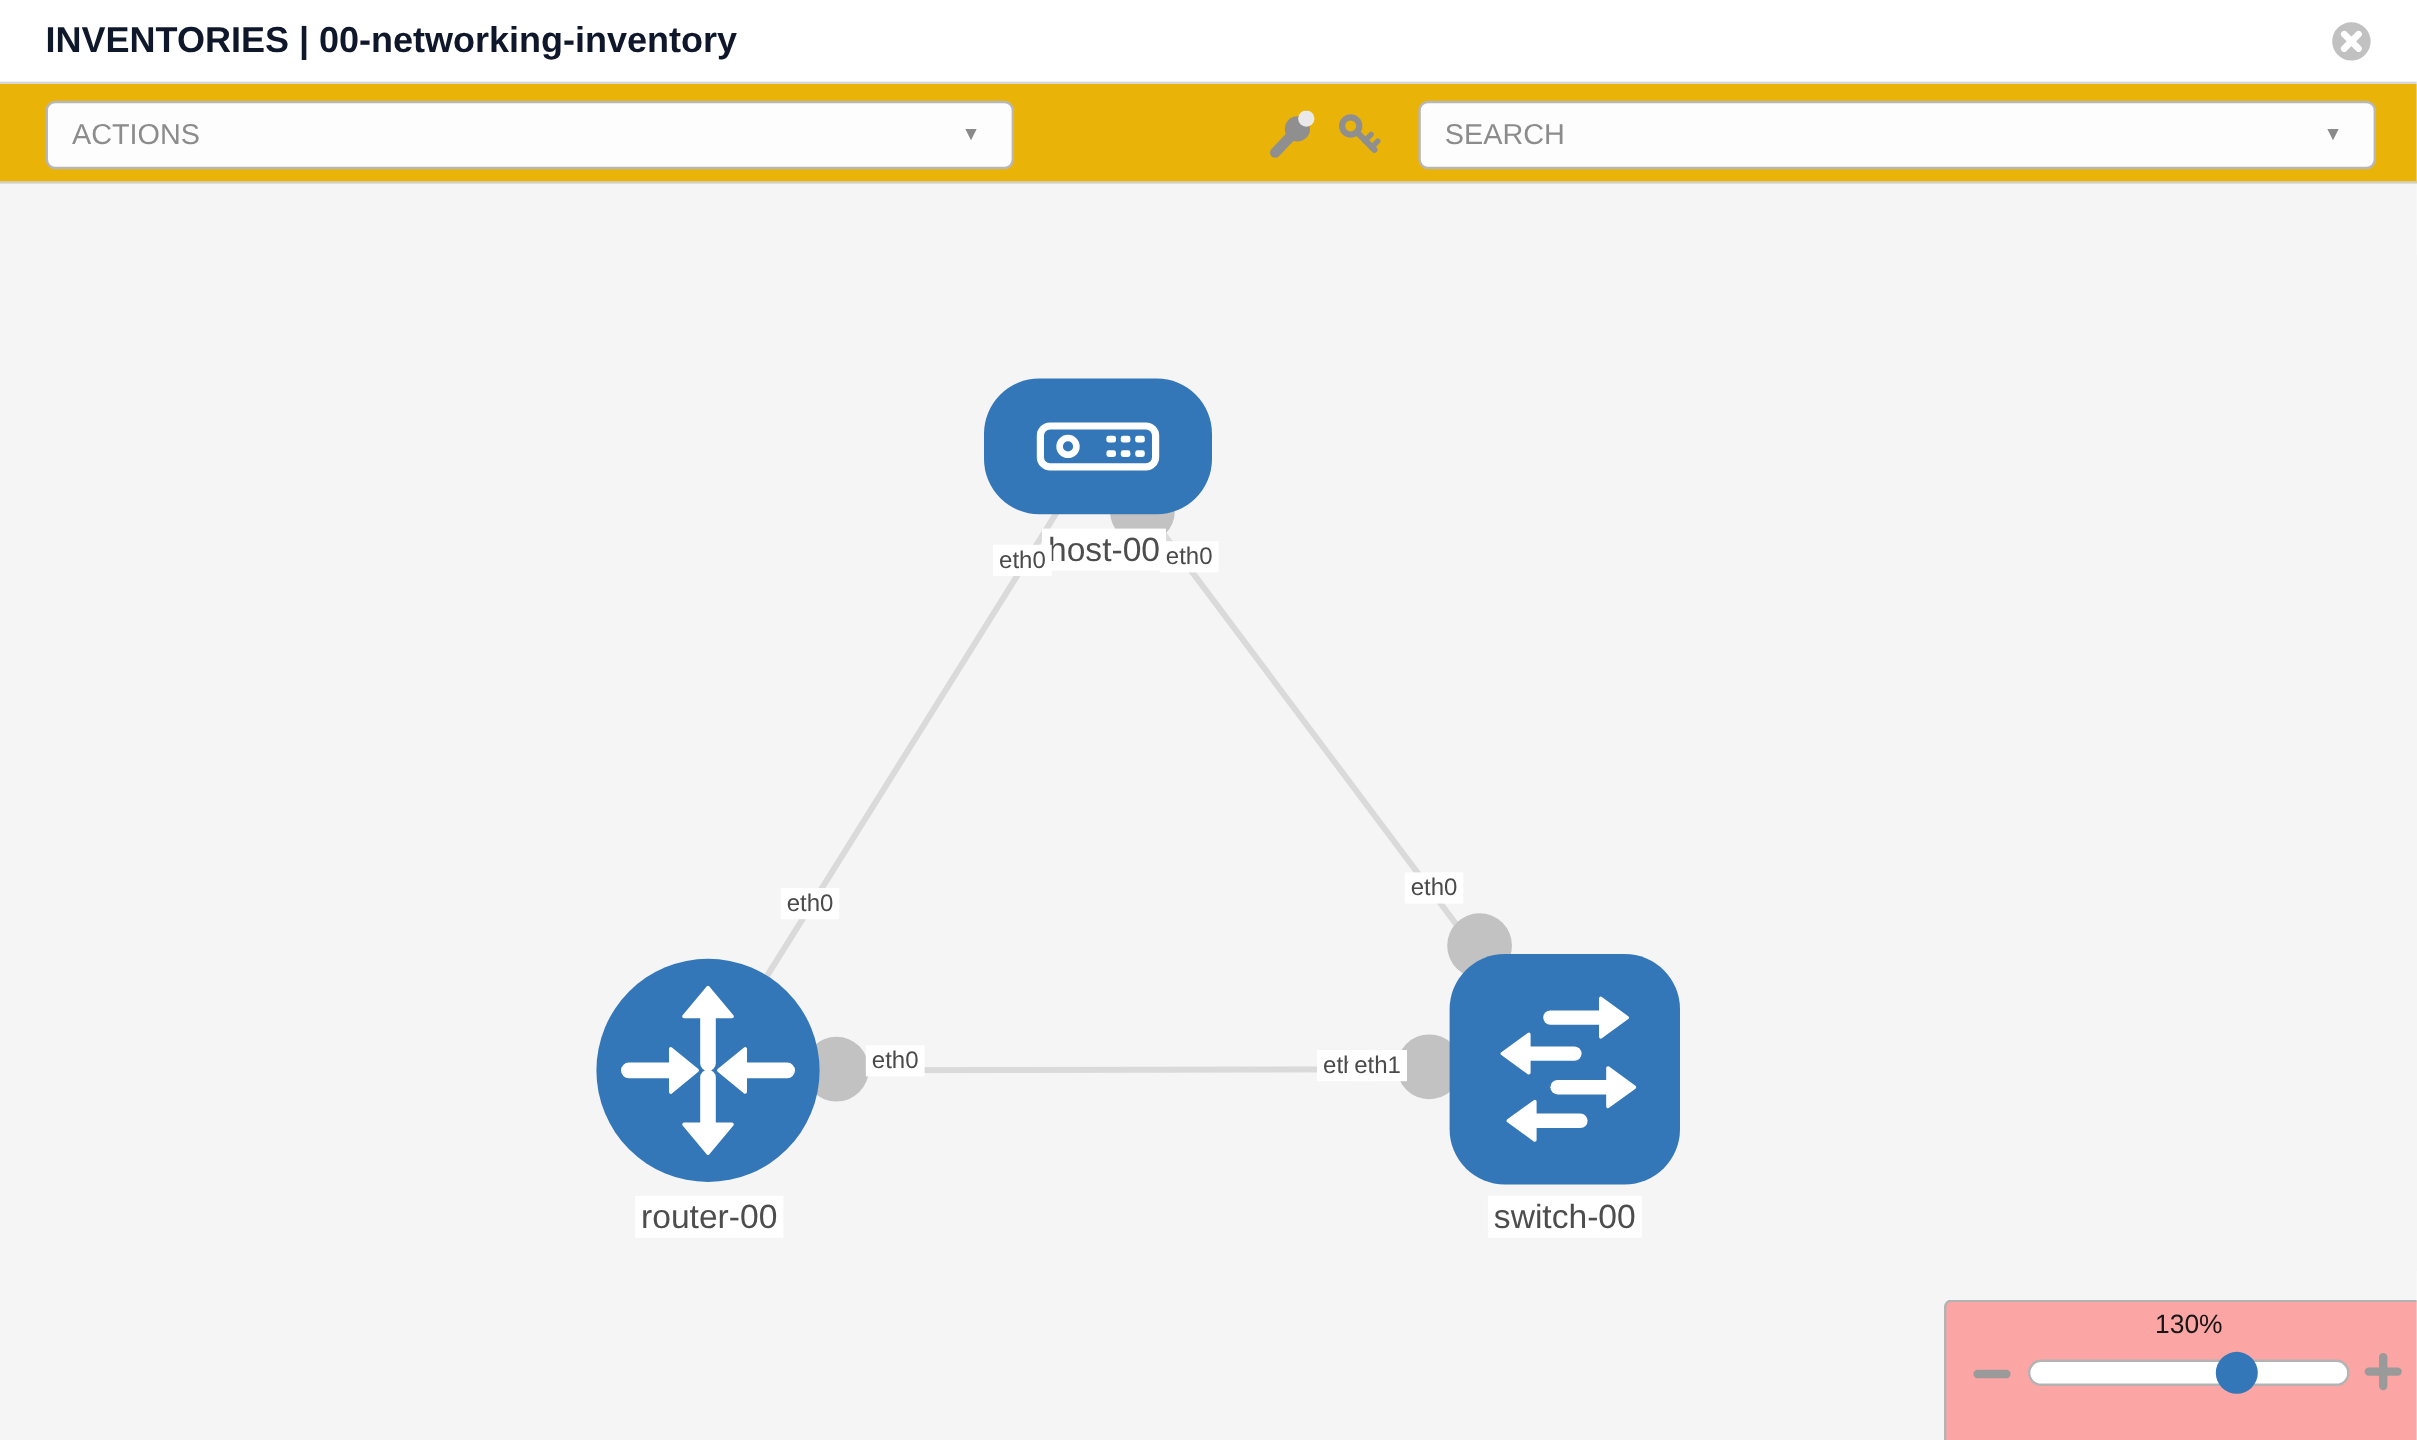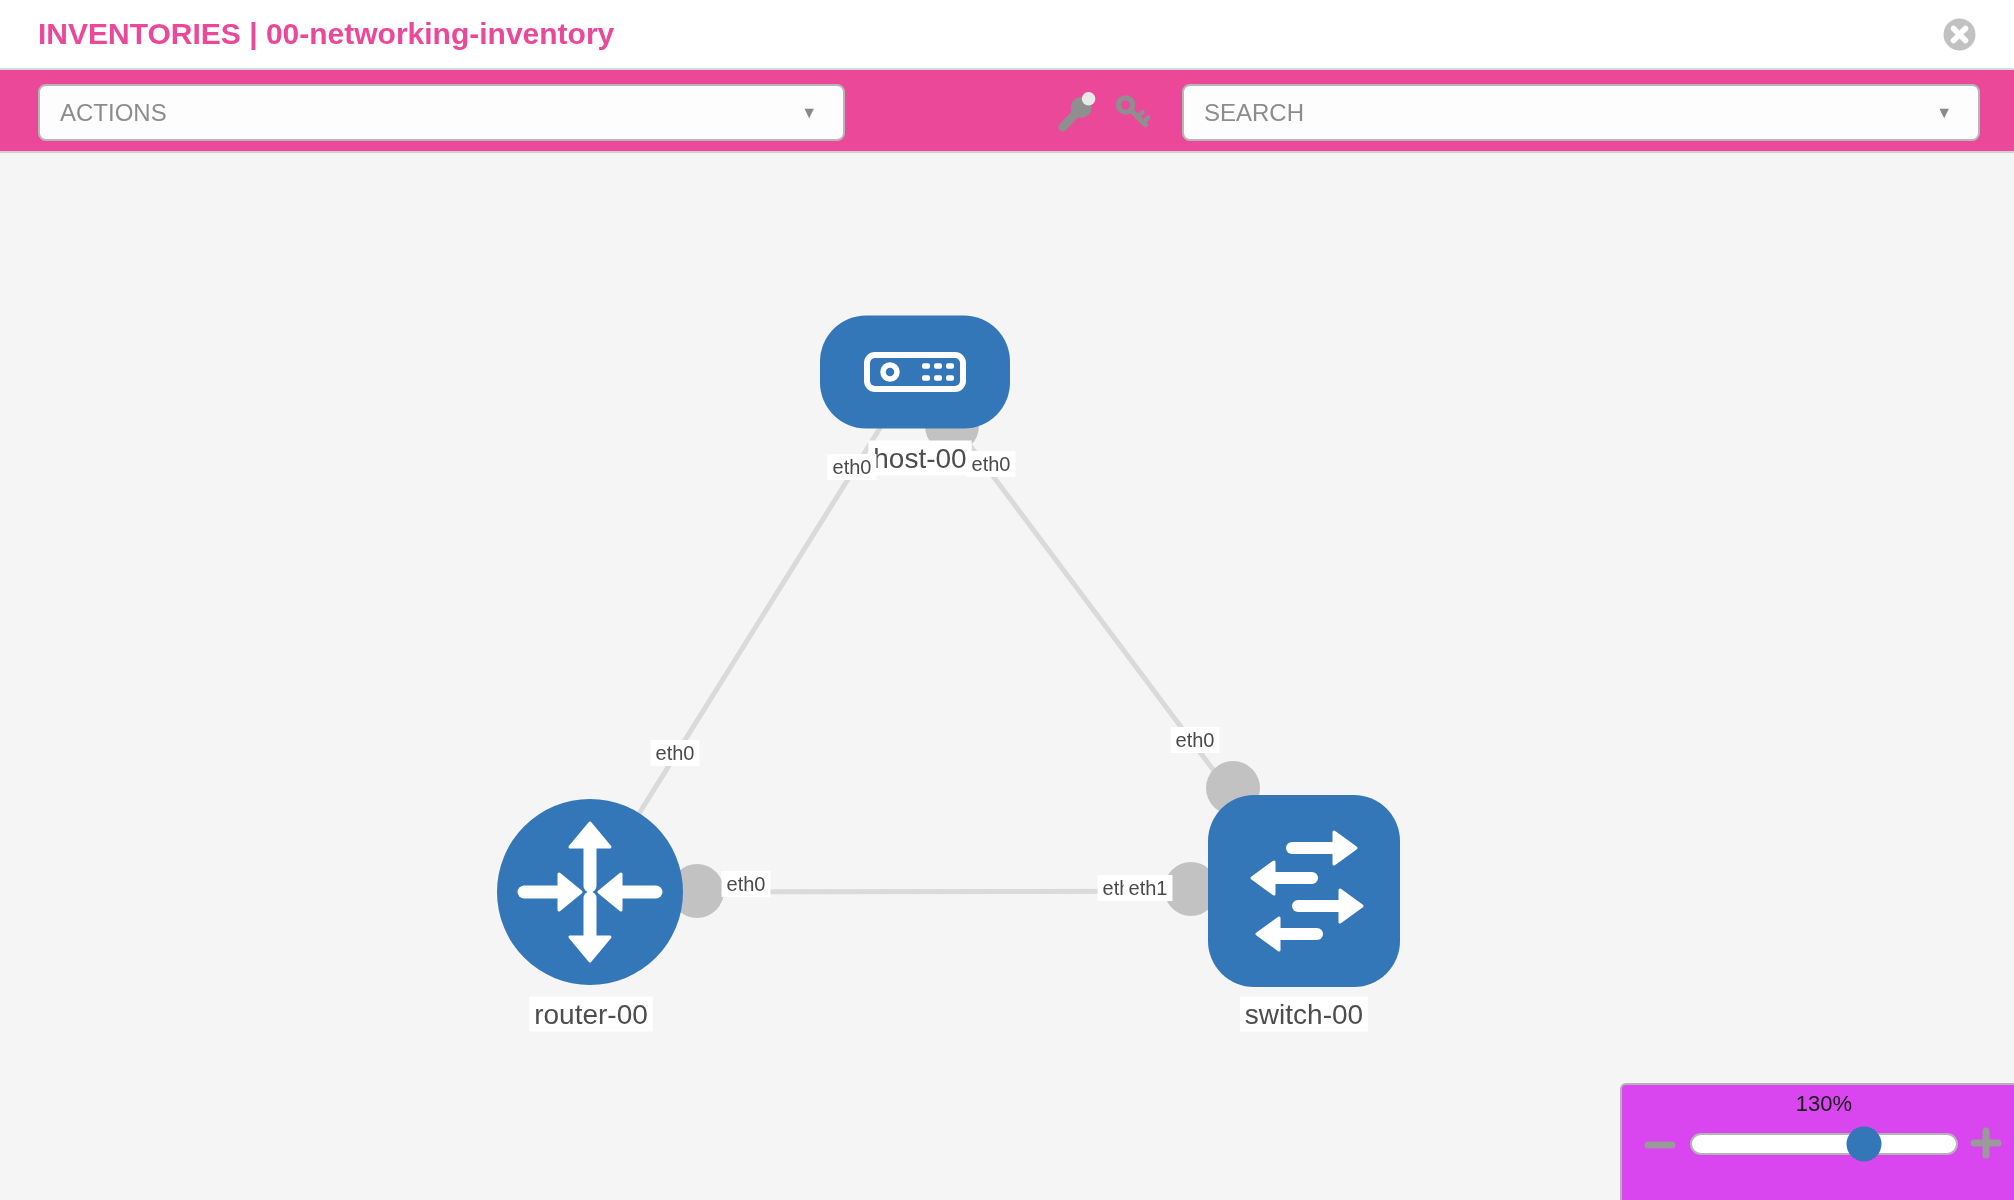--- a/index.html
+++ b/index.html
@@ -3,46 +3,46 @@
 <meta charset="utf-8">
 <style>
   html,body{margin:0;padding:0;width:2014px;height:1200px;overflow:hidden;
     font-family:"Liberation Sans","DejaVu Sans",sans-serif;background:#fff;}
   .app{position:relative;width:2014px;height:1200px;}
 
   
   .header{position:absolute;top:0;left:0;width:100%;height:70px;background:#fff;
     border-bottom:2px solid #d7d7d7;box-sizing:border-box;}
   .page-title{position:absolute;left:38px;top:0;line-height:68px;font-size:30px;
-    font-weight:bold;color:#ec4899;margin:0;}
+    font-weight:bold;color:#0f172a;margin:0;}
   .close-btn{position:absolute;right:38px;top:18px;width:33px;height:33px;border:none;
     background:transparent;padding:0;cursor:pointer;}
 
   
-  .toolbar{position:absolute;top:70px;left:0;width:100%;height:83px;background:#ec4899;
+  .toolbar{position:absolute;top:70px;left:0;width:100%;height:83px;background:#eab308;
     border-bottom:2px solid #cfcfcf;box-sizing:border-box;text-decoration:underline;}
   .select{position:absolute;top:14px;height:57px;background:#fdfdfd;
     border:2px solid #b7b7b7;border-radius:8px;box-sizing:border-box;cursor:pointer;}
   .select .sel-label{position:absolute;left:20px;top:0;line-height:53px;font-size:24px;color:#8c8c8c;}
   .select .caret{position:absolute;right:26px;top:0;line-height:53px;font-size:16px;color:#8a8a8a;}
   .select.actions{left:38px;width:807px;}
   .select.search{left:1182px;width:798px;padding-left:44px;}
   .tool-btn{position:absolute;top:22px;width:46px;height:42px;border:none;background:transparent;
     padding:0;cursor:pointer;}
   .tool-btn.wrench{left:1052px;}
   .tool-btn.key{left:1110px;}
 
   
   .canvas{position:absolute;top:153px;left:0;width:2014px;height:1047px;background:#f5f5f6;}
   .canvas svg.topo{display:block;}
   .node-label{font-size:28px;fill:#4d4d4d;}
   .interface-label{font-size:20px;fill:#4a4a4a;}
 
   
-  .zoom-panel{position:absolute;right:0;bottom:0;width:394px;height:117px;background:#d946ef;
+  .zoom-panel{position:absolute;right:0;bottom:0;width:394px;height:117px;background:#fca5a5;
     border-left:2px solid #b3b3b3;border-top:2px solid #b3b3b3;border-top-left-radius:6px;
     box-sizing:border-box;margin-left:40px;}
   .zoom-level{position:absolute;left:68px;top:6px;width:268px;text-align:center;
     font-size:22px;color:#161616;}
   .zoom-out{position:absolute;left:22px;top:44px;width:32px;height:32px;border:none;
     background:transparent;padding:0;cursor:pointer;}
   .zoom-in{position:absolute;right:12px;top:42px;width:32px;height:32px;border:none;
     background:transparent;padding:0;cursor:pointer;}
   .slider-track{position:absolute;left:68px;top:48px;width:268px;height:22px;background:#fff;
     border:2px solid #b3b3b3;border-radius:13px;box-sizing:border-box;cursor:pointer;}

